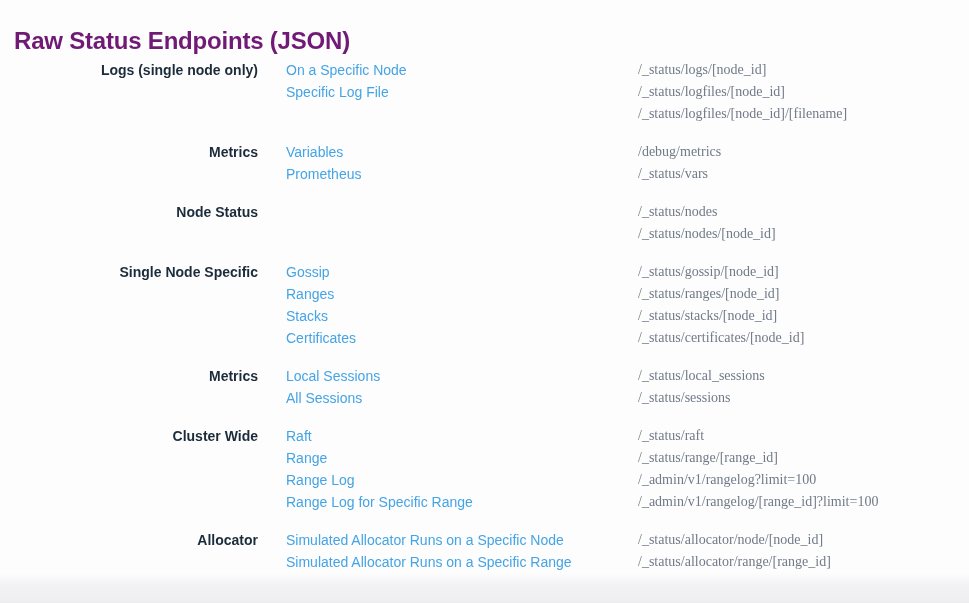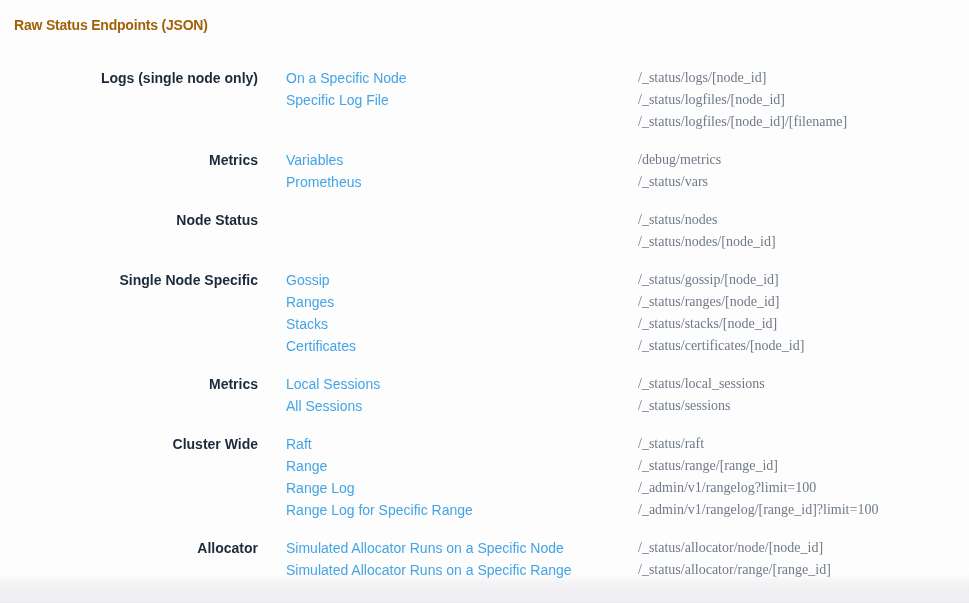--- a/index.html
+++ b/index.html
@@ -12,29 +12,29 @@
     background: #fdfdfe;
     font-family: "Liberation Sans", "DejaVu Sans", sans-serif;
     -webkit-font-smoothing: antialiased;
   }
   .page {
     padding-top: 13px;
     position: relative;
     z-index: 2;
   }
   h1.page-title {
-    margin: 0 0 0 14px;
-    font-size: 14px;
+    margin: 16px 0 0 14px;
+    font-size: 24px;
     line-height: 24px;
     font-weight: 700;
     letter-spacing: -0.2px;
-    color: #a16207;
+    color: #701a75;
   }
   .sections {
-    margin-top: 30px;
+    margin-top: 6px;
   }
   .section {
     display: grid;
     grid-template-columns: 258px 352px 1fr;
     margin-bottom: 16px;
   }
   .category {
     grid-column: 1;
     text-align: right;
     font-size: 14px;

